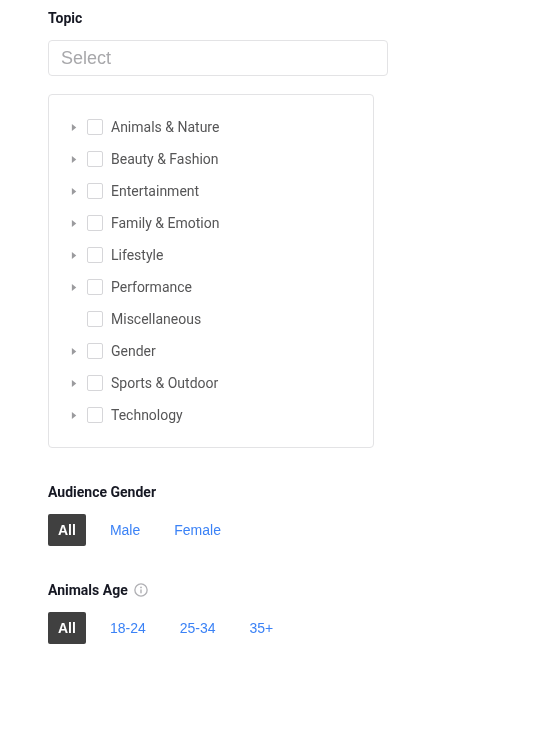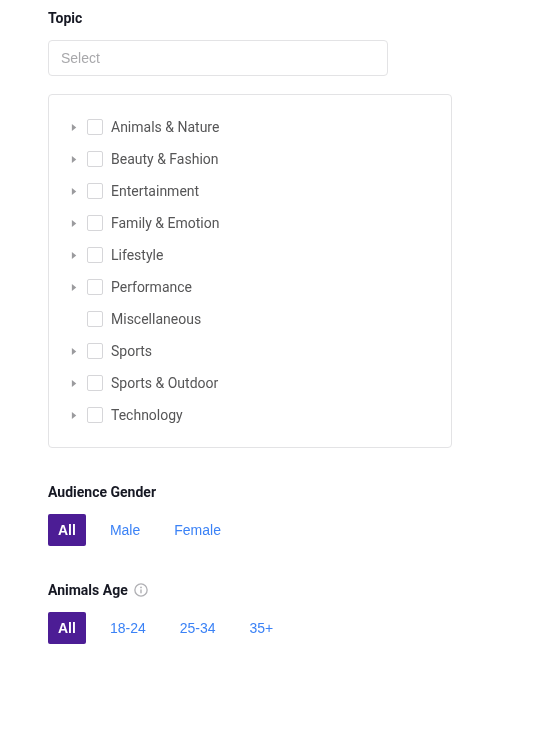--- a/index.html
+++ b/index.html
@@ -25,29 +25,29 @@
     width: 14px; height: 14px;
     display: inline-flex; align-items: center; justify-content: center;
     color: #b0b0b4;
   }
   .select-input {
     width: 340px;
     height: 36px;
     border: 1px solid #e3e3e5;
     border-radius: 4px;
     padding: 0 12px;
-    font-size: 14px;
+    font-size: 18px;
     color: #161823;
     outline: none;
     display: flex;
     align-items: center;
   }
   .select-input::placeholder { color: #a8a8ab; }
   .topic-panel {
-    width: 404px;
+    width: 326px;
     border: 1px solid #e3e3e5;
     border-radius: 4px;
     margin-top: 18px;
     padding: 16px 20px 16px 20px;
   }
   .topic-item {
     display: flex;
     align-items: center;
     height: 32px;
     gap: 8px;
@@ -78,21 +78,21 @@
     align-items: center;
     justify-content: center;
     font-size: 14px;
     color: #3b82f6;
     border-radius: 2px;
     cursor: pointer;
     background: transparent;
     border: none;
   }
   .pill.active {
-    background: #4c1d95;
+    background: #404040;
     color: #fff;
     font-weight: 600;
   }
 </style>
 </head>
 <body>
 
 <div class="section">
   <div class="section-title">Topic</div>
   <input type="text" class="select-input" placeholder="Select" style="">
@@ -156,21 +156,21 @@
         <span class="checkbox"></span>
         <span class="topic-label">Miscellaneous</span>
       </div>
       <div class="topic-item">
         <span class="chevron">
           <svg viewBox="0 0 8 10" width="7" height="9">
             <path d="M1 1 L6 5 L1 9 Z" fill="currentColor"></path>
           </svg>
         </span>
         <span class="checkbox"></span>
-        <span class="topic-label">Sports</span>
+        <span class="topic-label">Gender</span>
       </div>
       <div class="topic-item">
         <span class="chevron">
           <svg viewBox="0 0 8 10" width="7" height="9">
             <path d="M1 1 L6 5 L1 9 Z" fill="currentColor"></path>
           </svg>
         </span>
         <span class="checkbox"></span>
         <span class="topic-label">Sports &amp; Outdoor</span>
       </div>

